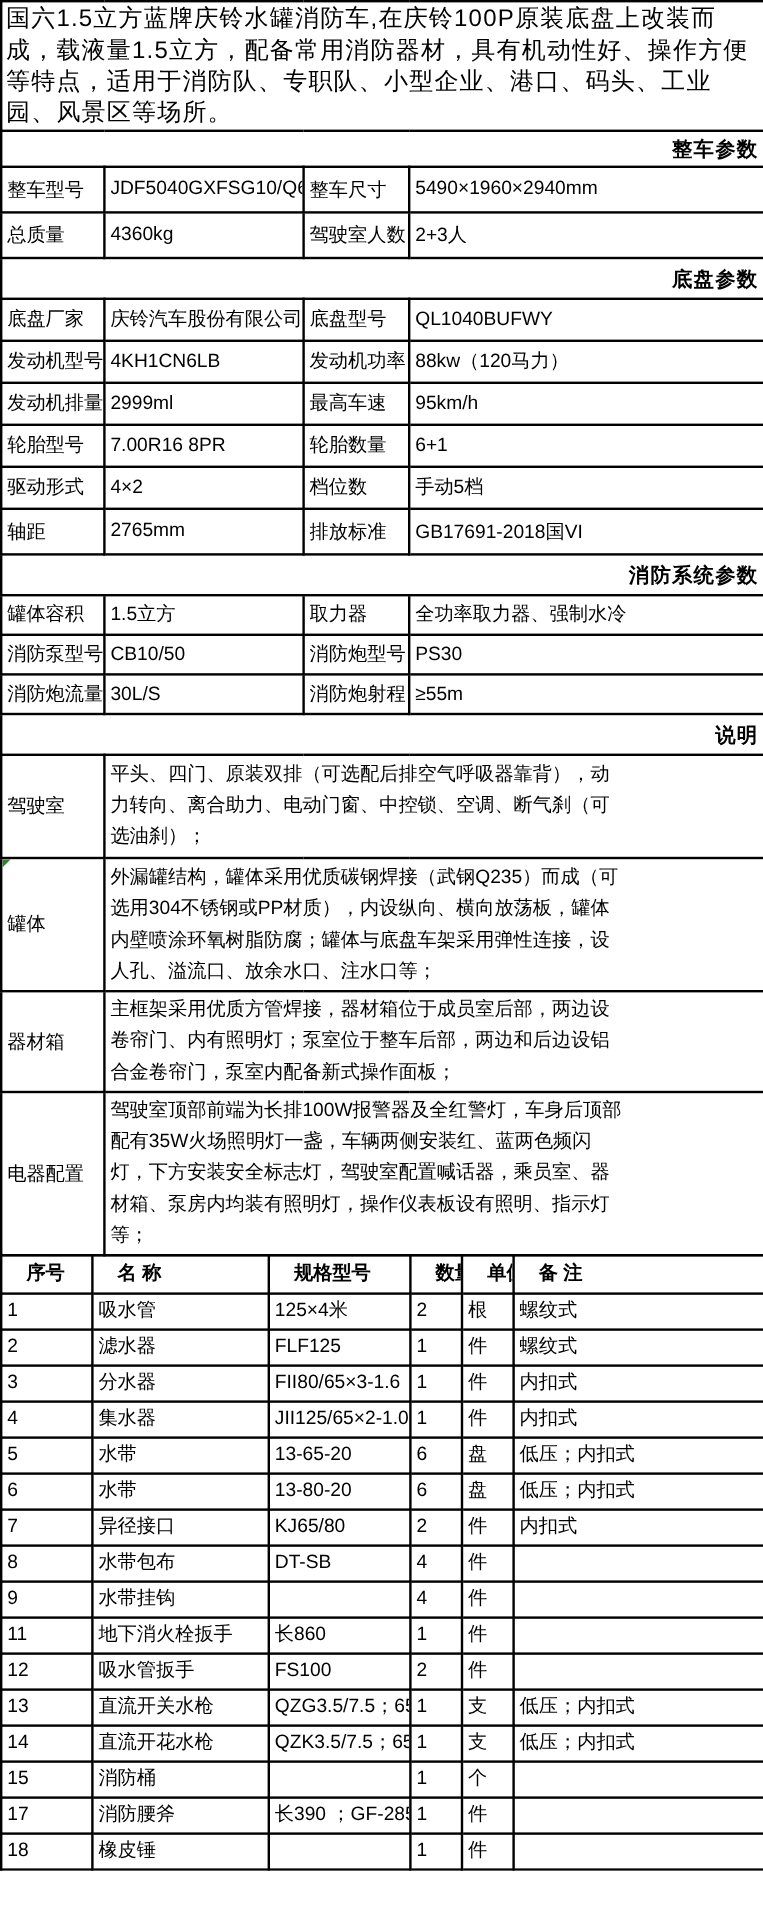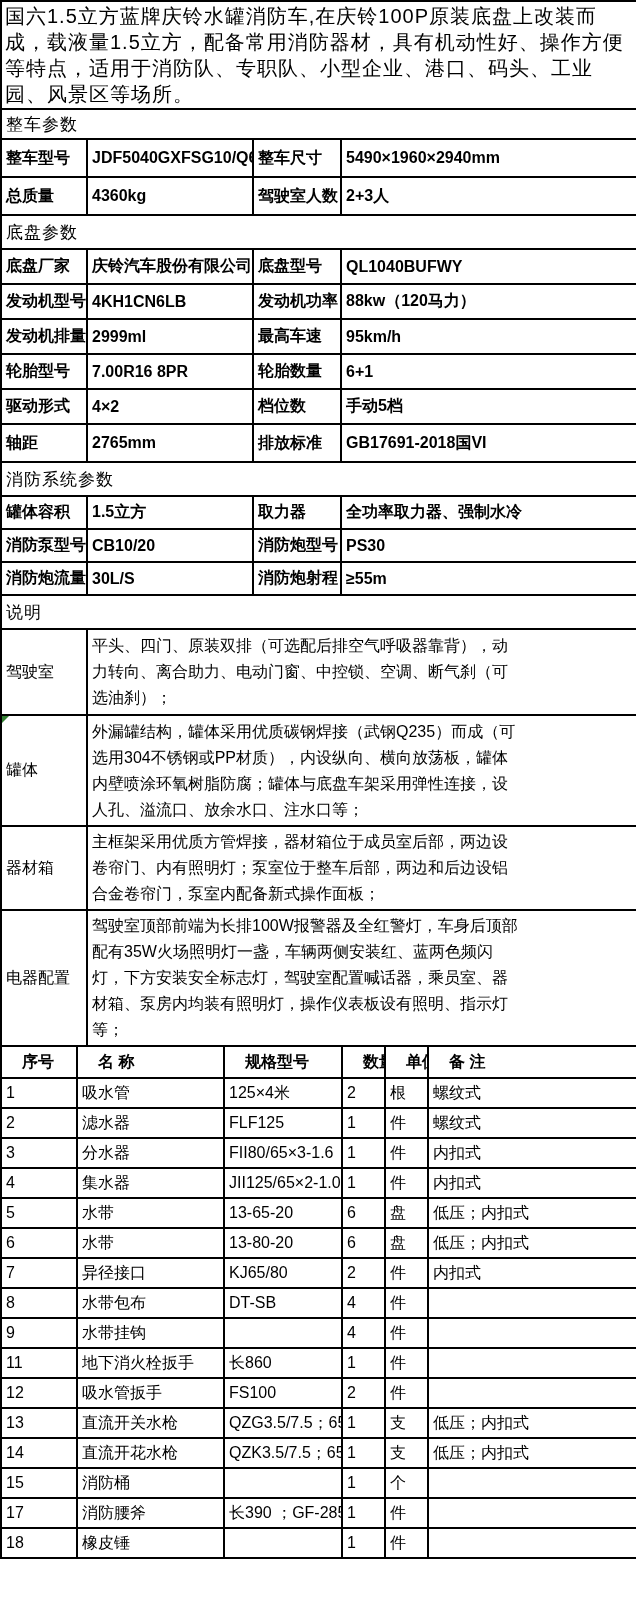--- a/index.html
+++ b/index.html
@@ -1,23 +1,23 @@
 <!DOCTYPE html>
 <html><head>
 <meta charset="utf-8">
 <style>
   html,body{margin:0;padding:0;background:#ffffff;}
   .doc{width:636px;color:#000;}
   table{border-collapse:collapse;table-layout:fixed;width:636px;
         font-family:"Liberation Sans",sans-serif;font-size:16px;color:#000;}
   td{border:2px solid #000;padding:1px 4px;vertical-align:middle;overflow:hidden;}
   .intro td{font-size:20px;line-height:26px;letter-spacing:1px;padding:1px 3px;white-space:normal;}
-  .sec td{font-weight:normal;height:26px;font-size:17px;letter-spacing:1px;}
+  .sec td{font-weight:bold;height:26px;font-size:17px;letter-spacing:1px;text-align:right;}
   .sec-tall td{height:30px;}
-  .pr td{white-space:nowrap;font-weight:bold;}
+  .pr td{white-space:nowrap;}
   .h38 td{height:34px;}
   .h35 td{height:31px;}
   .h33 td{height:29px;}
   .note-label{white-space:nowrap;position:relative;}
   .note-text{white-space:normal;line-height:26px;padding:2px 116px 2px 4px;margin-top:28px;}
   .nh84 td{height:80px;}
   .nh109 td{height:105px;}
   .nh82 td{height:78px;}
   .nh107 td{height:103px;}
   .eq{margin-top:-2px;}
@@ -103,21 +103,21 @@
     <td colspan="4">消防系统参数</td>
   </tr>
   <tr class="pr h33">
     <td>罐体容积</td>
     <td>1.5立方</td>
     <td>取力器</td>
     <td>全功率取力器、强制水冷</td>
   </tr>
   <tr class="pr h33">
     <td>消防泵型号</td>
-    <td>CB10/20</td>
+    <td>CB10/50</td>
     <td>消防炮型号</td>
     <td>PS30</td>
   </tr>
   <tr class="pr h33">
     <td>消防炮流量</td>
     <td>30L/S</td>
     <td>消防炮射程</td>
     <td>≥55m</td>
   </tr>
 

